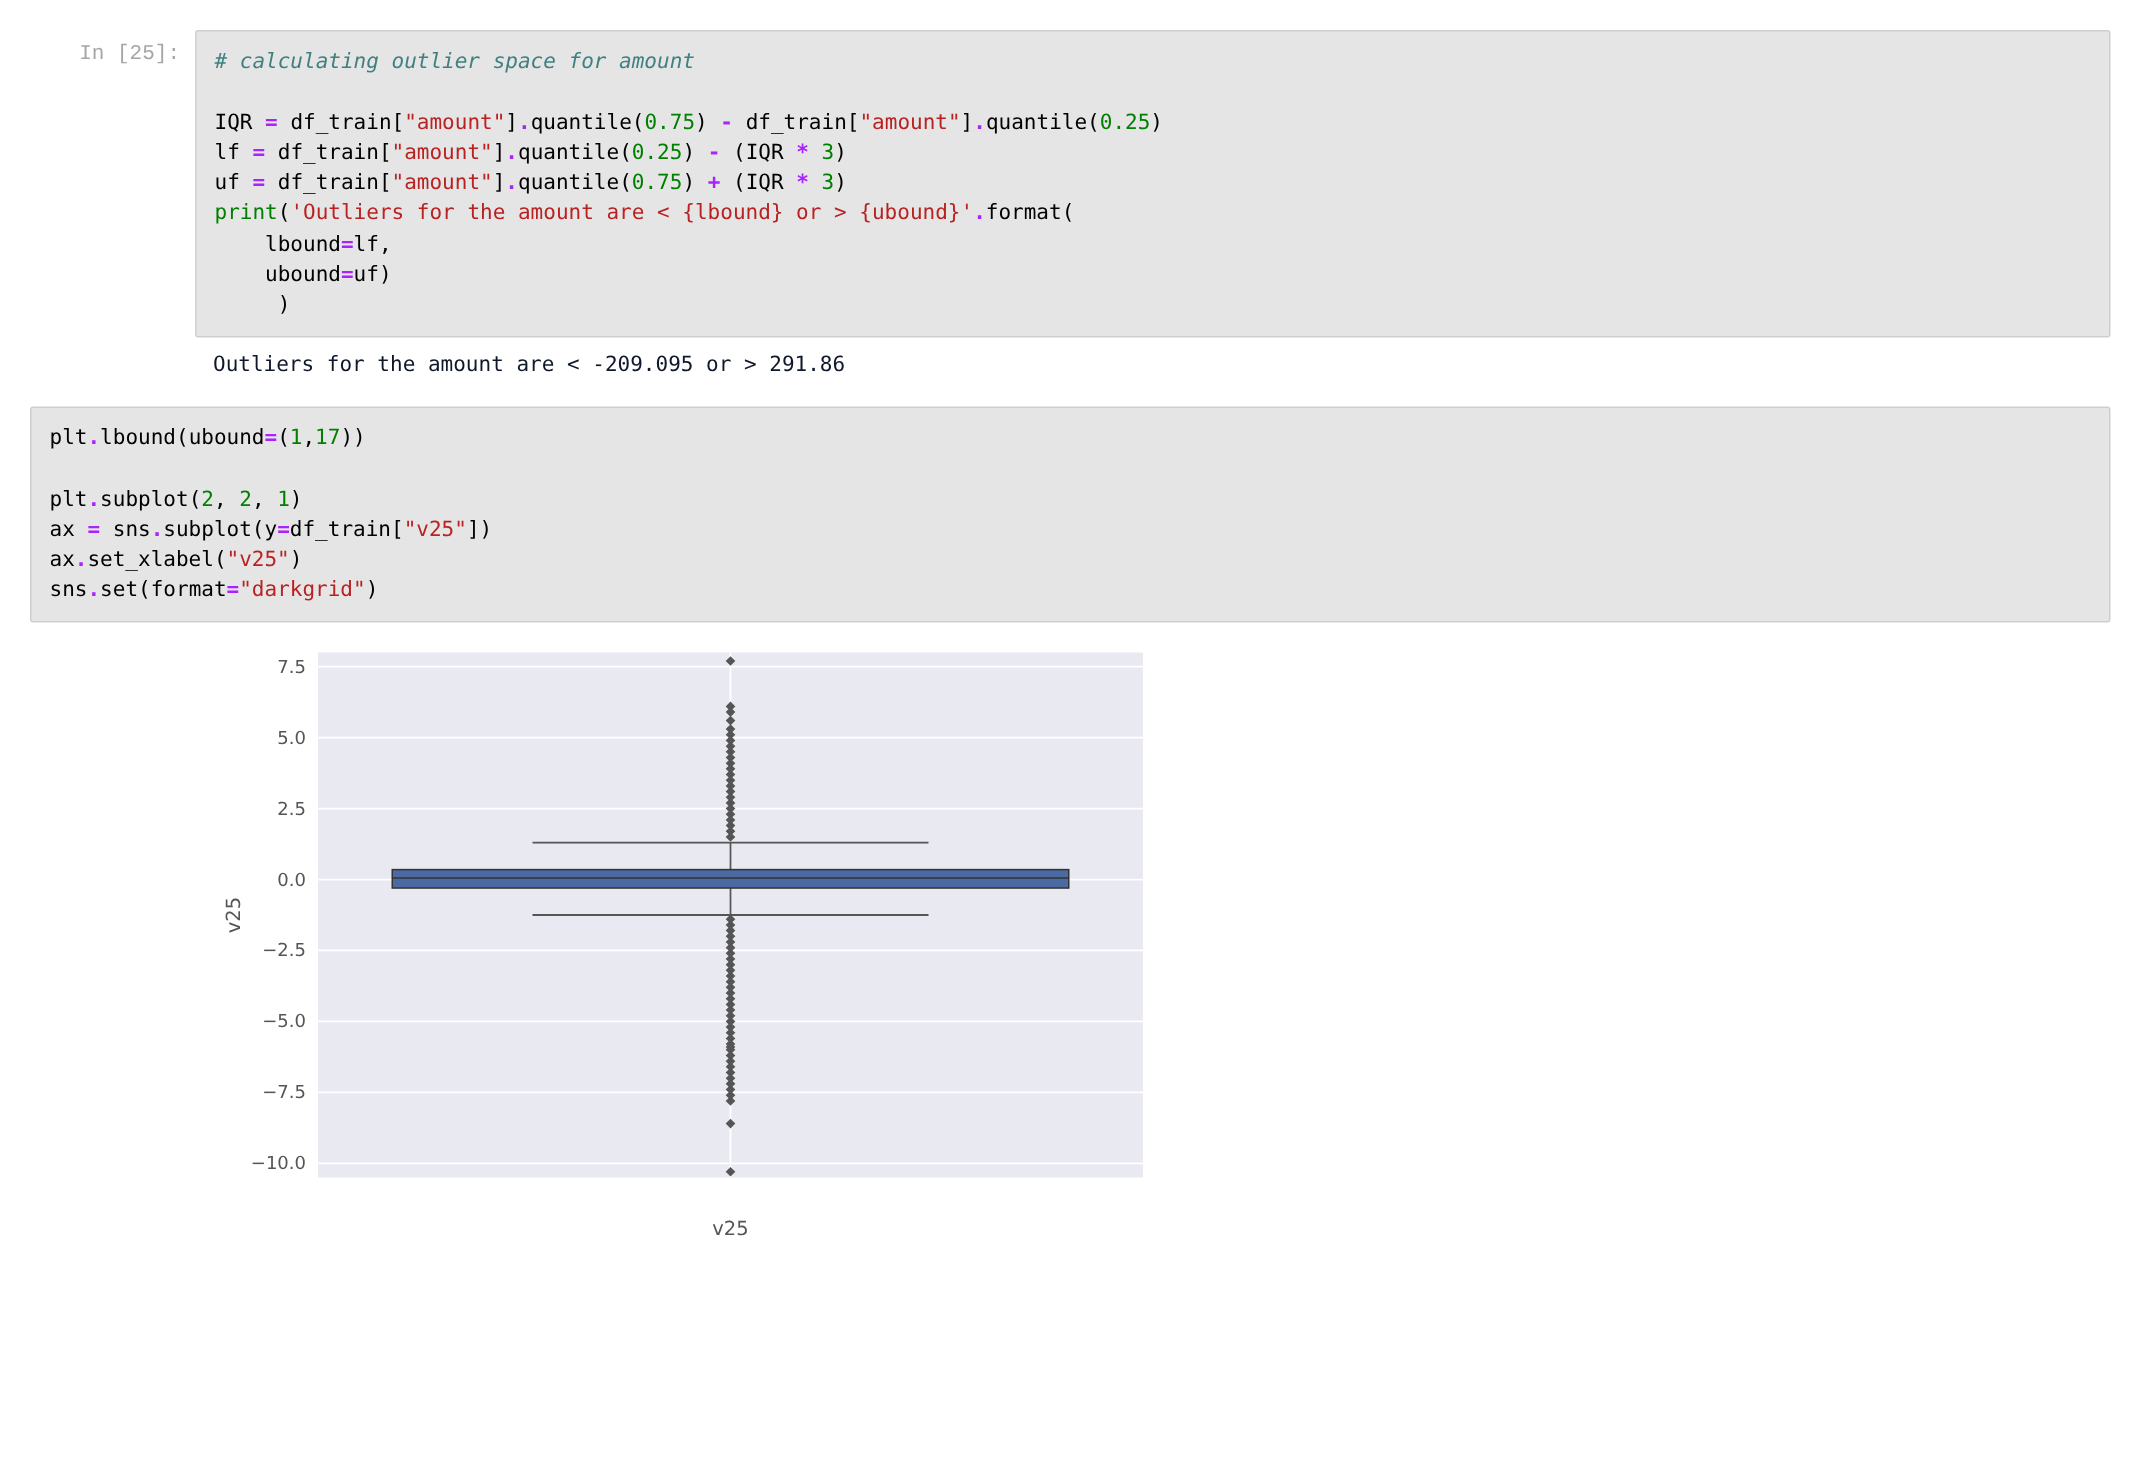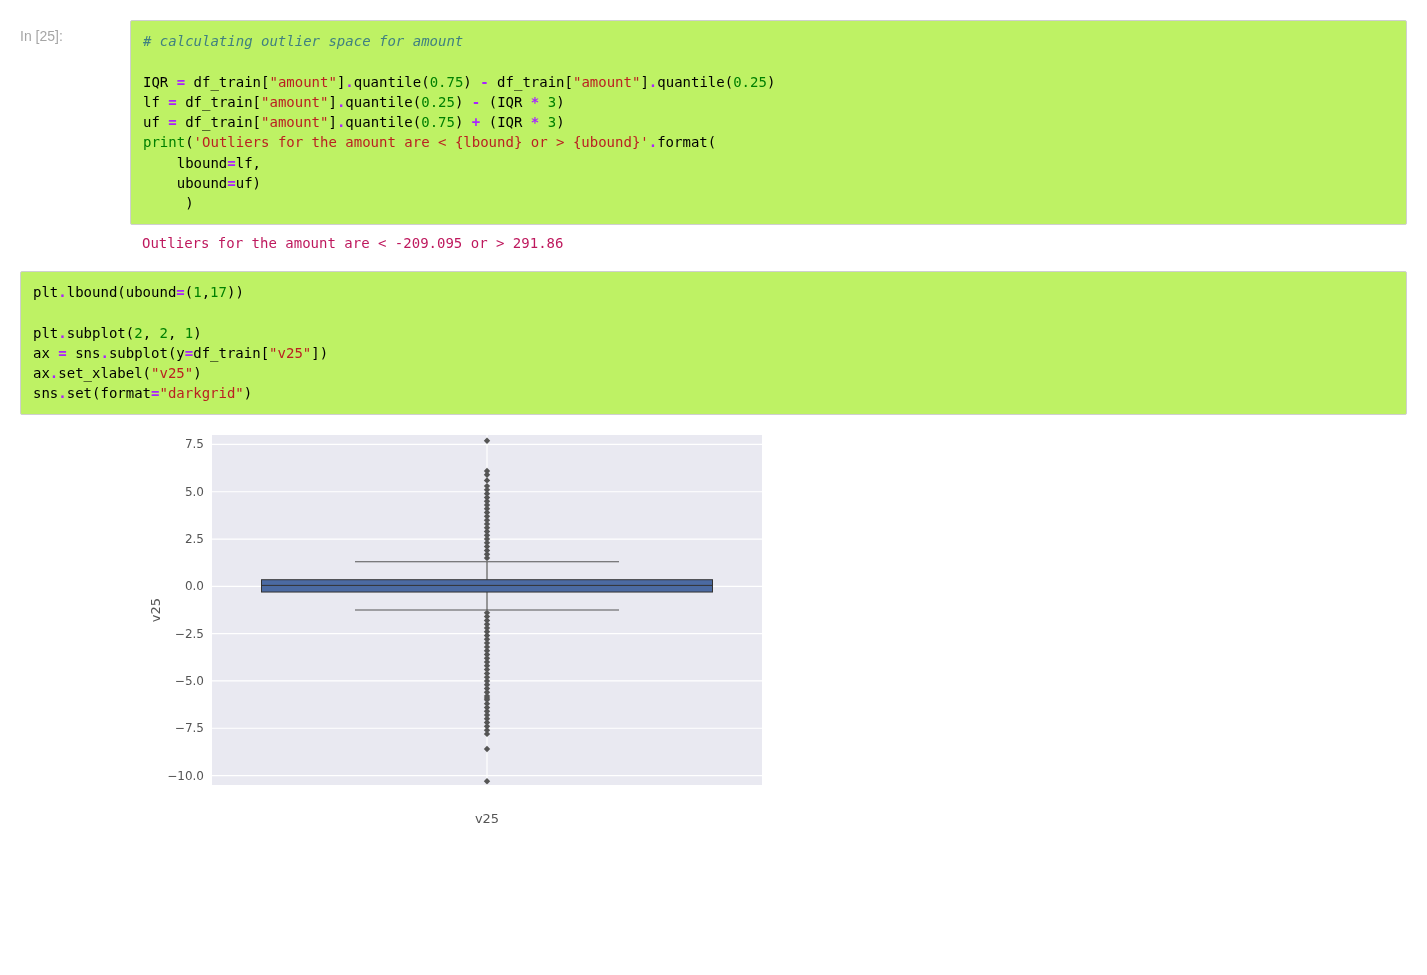--- a/index.html
+++ b/index.html
@@ -7,38 +7,38 @@
     padding:20px;
     background:#ffffff;
     font-family:"DejaVu Sans Mono","Menlo","Consolas",monospace;
     font-size:14px;
     color:#000;
   }
   .cell { display:flex; margin-bottom:4px; }
   .prompt {
     width:100px; min-width:100px;
     padding:8px 10px 0 0;
-    text-align:left;
+    text-align:right;
     color:#303f9f;
-    font-family:Liberation Sans, sans-serif;
+    font-family:Liberation Mono, monospace;
     font-size:14px;
     opacity:.75;
   }
   .prompt.faded { color:#888; }
   .input-area {
     flex:1;
-    background:#bef264;
+    background:#e5e5e5;
     border:1px solid #cfcfcf;
     border-radius:2px;
     padding:10px 12px;
   }
   .output-area {
     flex:1;
     padding:4px 12px 14px 12px;
-    color:#be185d;
+    color:#0f172a;
   }
   pre.code {
     margin:0;
     white-space:pre;
     font-family:inherit;
     font-size:14px;
     line-height:1.45;
   }
   .cm { color:#408080; font-style:italic; }
   .nm { color:#000; }

